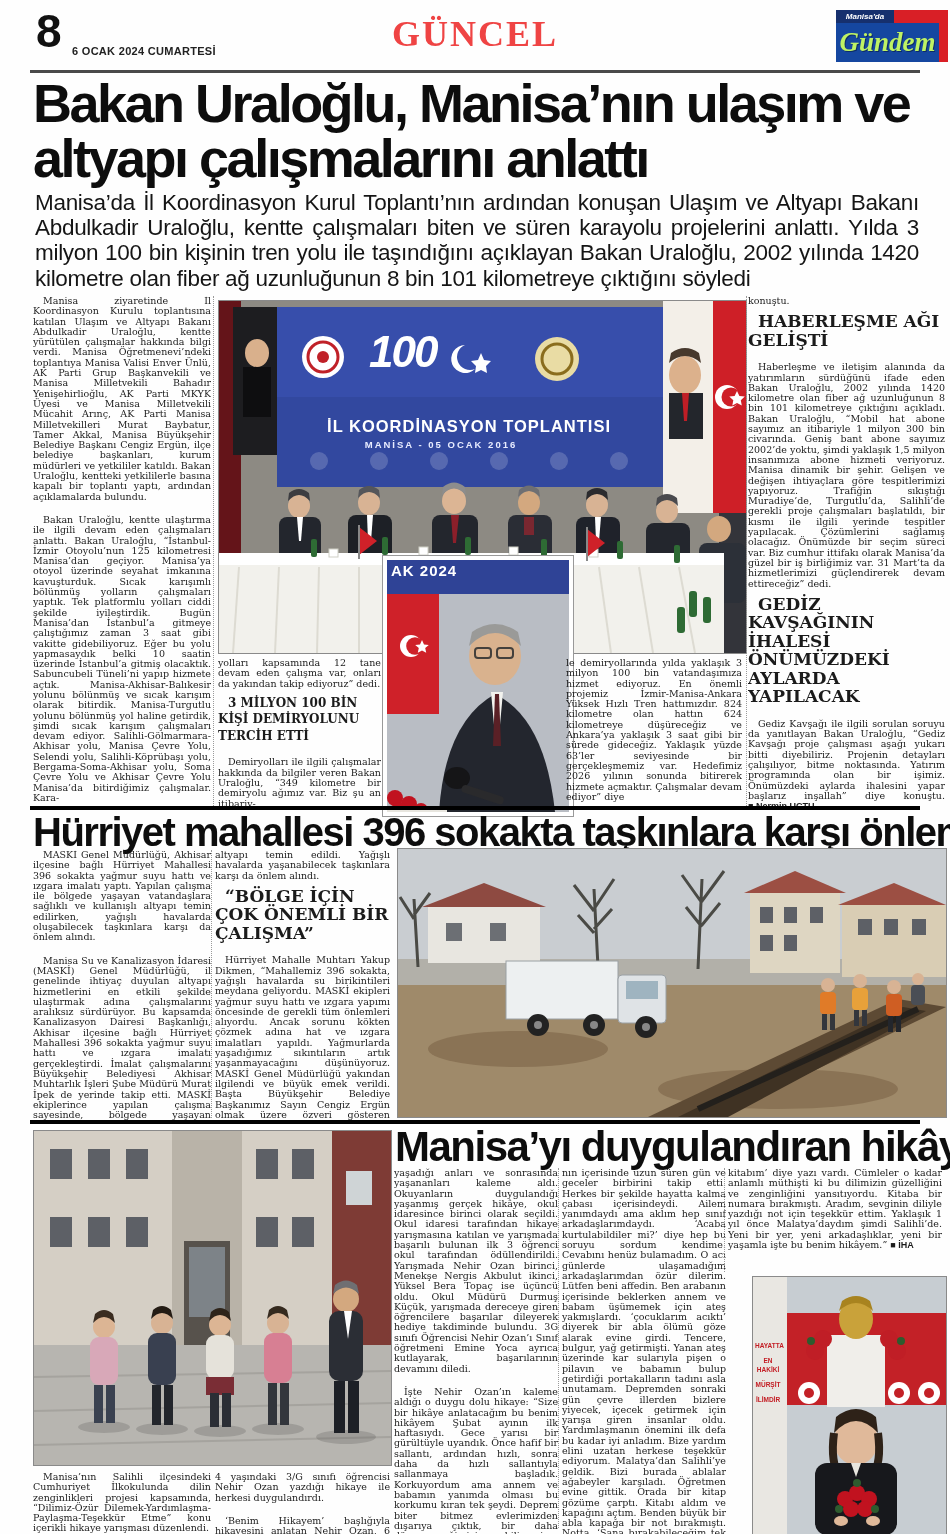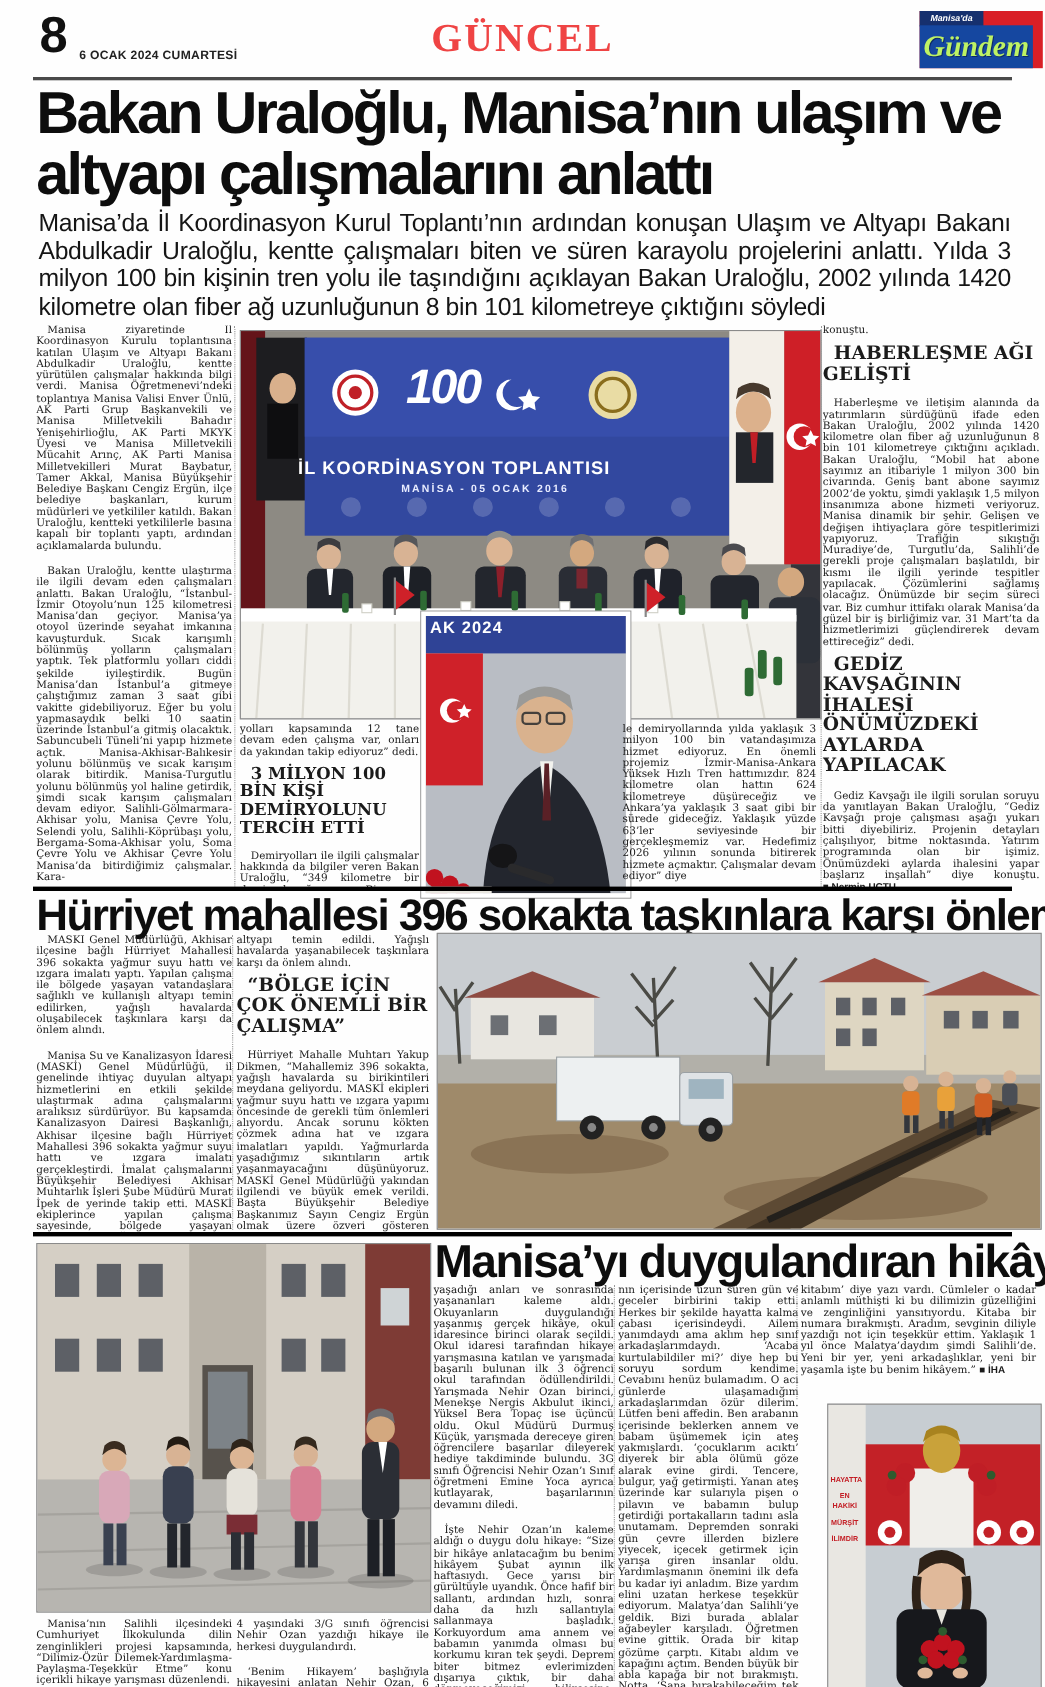--- a/index.html
+++ b/index.html
@@ -28,21 +28,21 @@
       font:700 40px/1 "Liberation Sans",sans-serif;letter-spacing:-1.5px;color:#0d0d0d;font-stretch:condensed;}
   .h3{position:absolute;left:395px;top:1126px;width:553px;white-space:nowrap;
       font:700 42px/1 "Liberation Sans",sans-serif;letter-spacing:-1.5px;color:#0d0d0d;font-stretch:condensed;}
   
   .col{position:absolute;overflow:hidden;font-size:9.5px;line-height:10.3px;text-align:justify;}
   .col p{margin:0;text-indent:10px;}
   .col p.noind{text-indent:0;}
   .col p+p{margin-top:13px;}
   .sub{font-family:"DejaVu Serif",serif;font-weight:700;text-align:left;text-indent:0;
        margin:6px 0 3px 0 !important;}
-  .sub.s15{font-size:15px;line-height:16.5px;}
+  .sub.s15{font-size:12px;line-height:16.5px;}
   .sub.s17{font-size:17px;line-height:18.5px;}
   .byline{font:700 9px "Liberation Sans",sans-serif;white-space:nowrap;}
   .c1{left:33px;top:296px;width:178px;height:514px;}
   .c2{left:218px;top:658px;width:163px;height:152px;}
   .c3{left:566px;top:658px;width:176px;height:152px;}
   .c4{left:748px;top:296px;width:197px;height:514px;}
   .a2c1{left:33px;top:850px;width:178px;height:272px;}
   .a2c2{left:215px;top:850px;width:175px;height:272px;}
   .a3c1{left:394px;top:1168px;width:164px;height:366px;}
   .a3c2{left:562px;top:1168px;width:164px;height:366px;}
@@ -54,21 +54,21 @@
   
   .photo{position:absolute;overflow:hidden;border:1px solid #8a8a8a;background:#cfcfcf;}
   .photo svg{display:block;}
   .photo1{left:218px;top:300px;width:527px;height:352px;}
   .inset{left:383px;top:556px;width:182px;height:252px;border:4px solid #fff;
          box-shadow:0 0 0 1px #999;}
   .photo2{left:397px;top:848px;width:548px;height:268px;}
   .photo3{left:33px;top:1130px;width:357px;height:334px;}
   .photo4{left:752px;top:1276px;width:193px;height:258px;}
   .ph-overlay{position:absolute;color:#fff;font-family:"Liberation Sans",sans-serif;}
-  .p1-title{left:52px;top:116px;width:340px;text-align:left;font-weight:700;font-size:16.5px;letter-spacing:1px;}
+  .p1-title{left:52px;top:116px;width:340px;text-align:right;font-weight:700;font-size:16.5px;letter-spacing:1px;}
   .p1-date{left:52px;top:138px;width:340px;text-align:center;font-weight:700;font-size:9.5px;letter-spacing:2px;color:#e8ecff;}
   .p1-100{left:150px;top:26px;font-weight:700;font-size:44px;font-style:italic;letter-spacing:-2px;}
   .inset-label{left:4px;top:2px;font-weight:700;font-size:15px;letter-spacing:1px;}
   .p4-banner{position:absolute;left:2px;top:64px;width:26px;color:#c31c23;
              font:700 6.5px/9px "Liberation Sans",sans-serif;text-align:center;}
   .p4-banner div{margin-bottom:6px;}
 </style>
 </head>
 <body>
 

